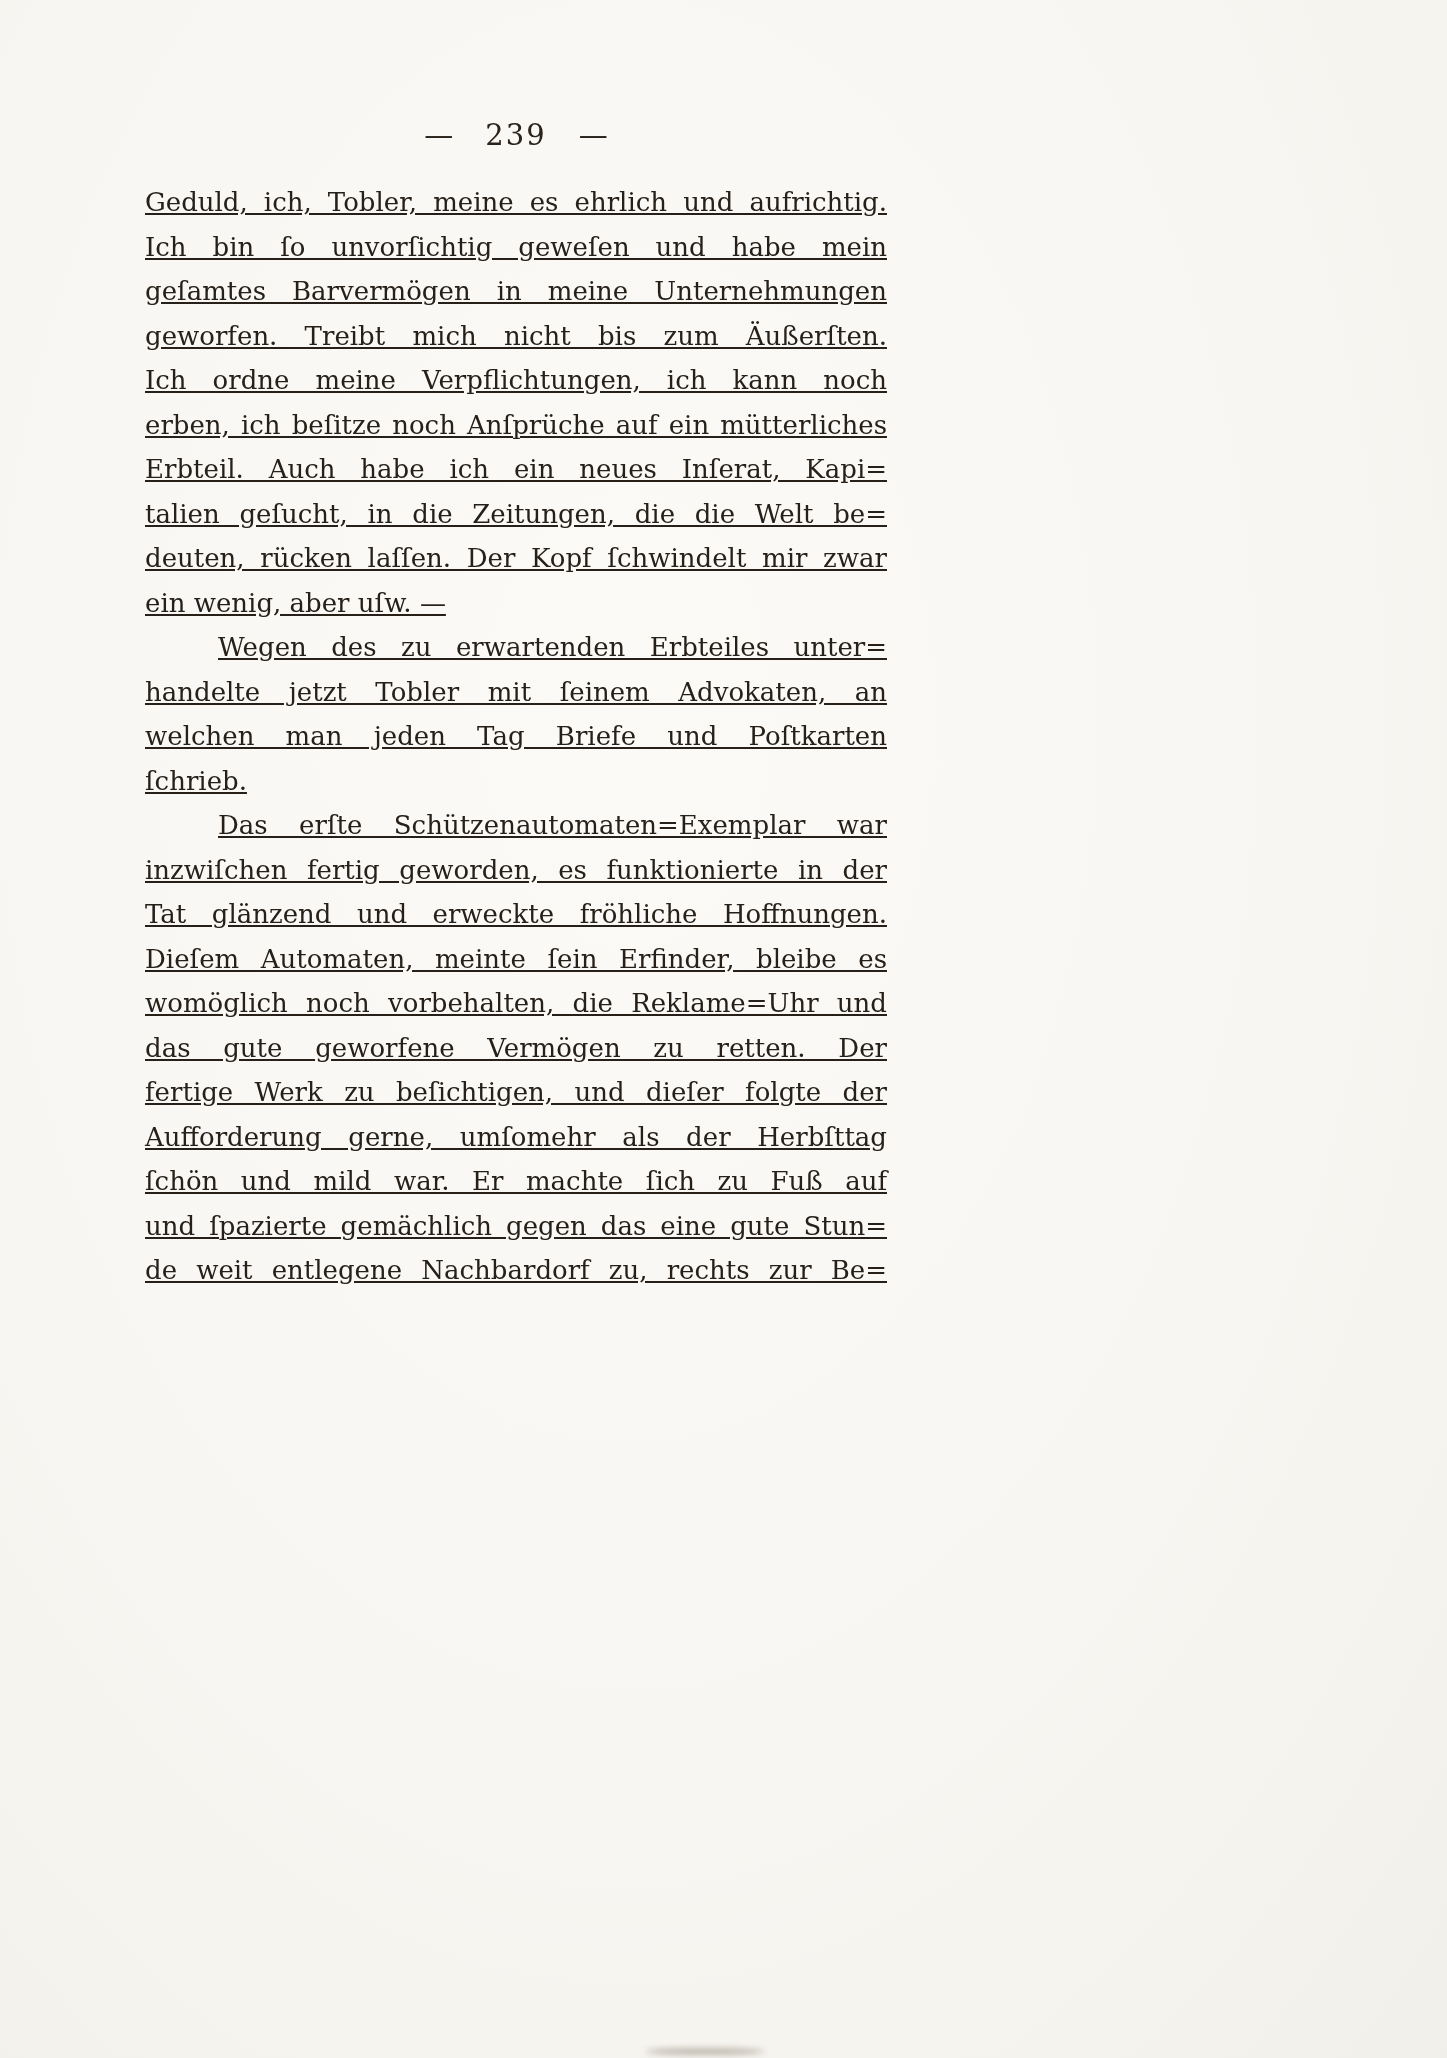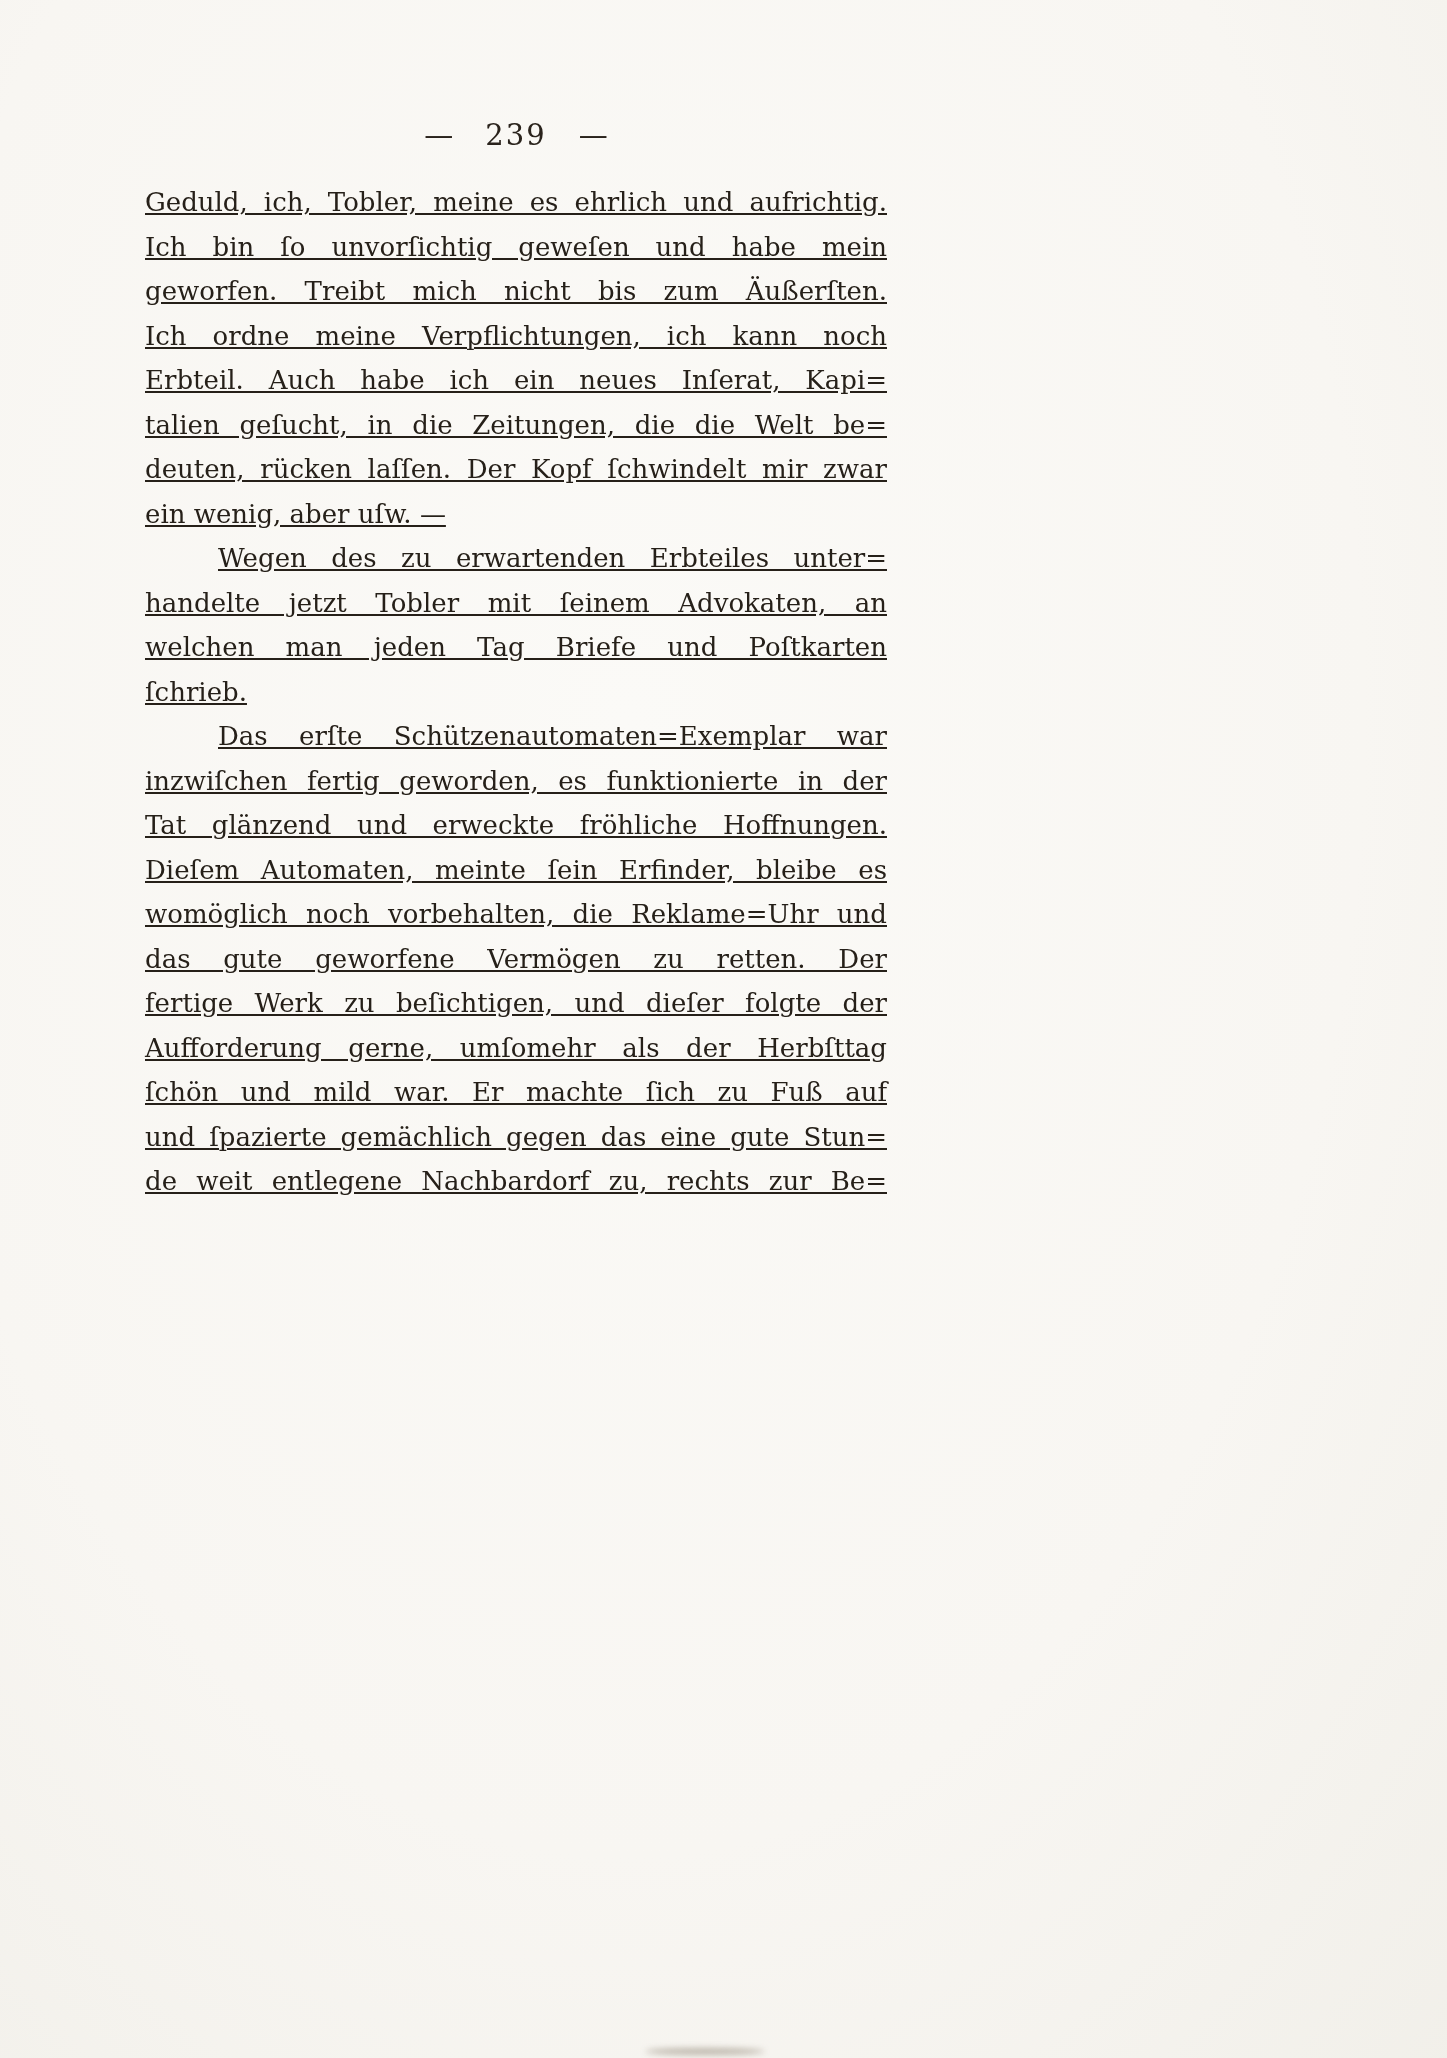--- a/index.html
+++ b/index.html
@@ -71,22 +71,24 @@
 <div class="page">
   <div class="text-block">
 
     <div class="page-header">
       <span>—</span><span class="pgnum">239</span><span>—</span>
     </div>
 
     <div class="paragraph">
       <div class="line">Geduld, ich, Tobler, meine es ehrlich und aufrichtig.</div>
       <div class="line">Ich bin ſo unvorſichtig geweſen und habe mein</div>
+      <div class="line">geſamtes Barvermögen in meine Unternehmungen</div>
       <div class="line">geworfen.  Treibt mich nicht bis zum Äußerſten.</div>
       <div class="line">Ich ordne meine Verpflichtungen, ich kann noch</div>
+      <div class="line">erben, ich beſitze noch Anſprüche auf ein mütterliches</div>
       <div class="line">Erbteil.  Auch habe ich ein neues Inſerat, Kapi=</div>
       <div class="line">talien geſucht, in die Zeitungen, die die Welt be=</div>
       <div class="line">deuten, rücken laſſen.  Der Kopf ſchwindelt mir zwar</div>
       <div class="line endline">ein wenig, aber uſw. —</div>
     </div>
 
     <div class="paragraph">
       <div class="line indent">Wegen des zu erwartenden Erbteiles unter=</div>
       <div class="line">handelte jetzt Tobler mit ſeinem Advokaten, an</div>
       <div class="line">welchen man jeden Tag Briefe und Poſtkarten</div>

